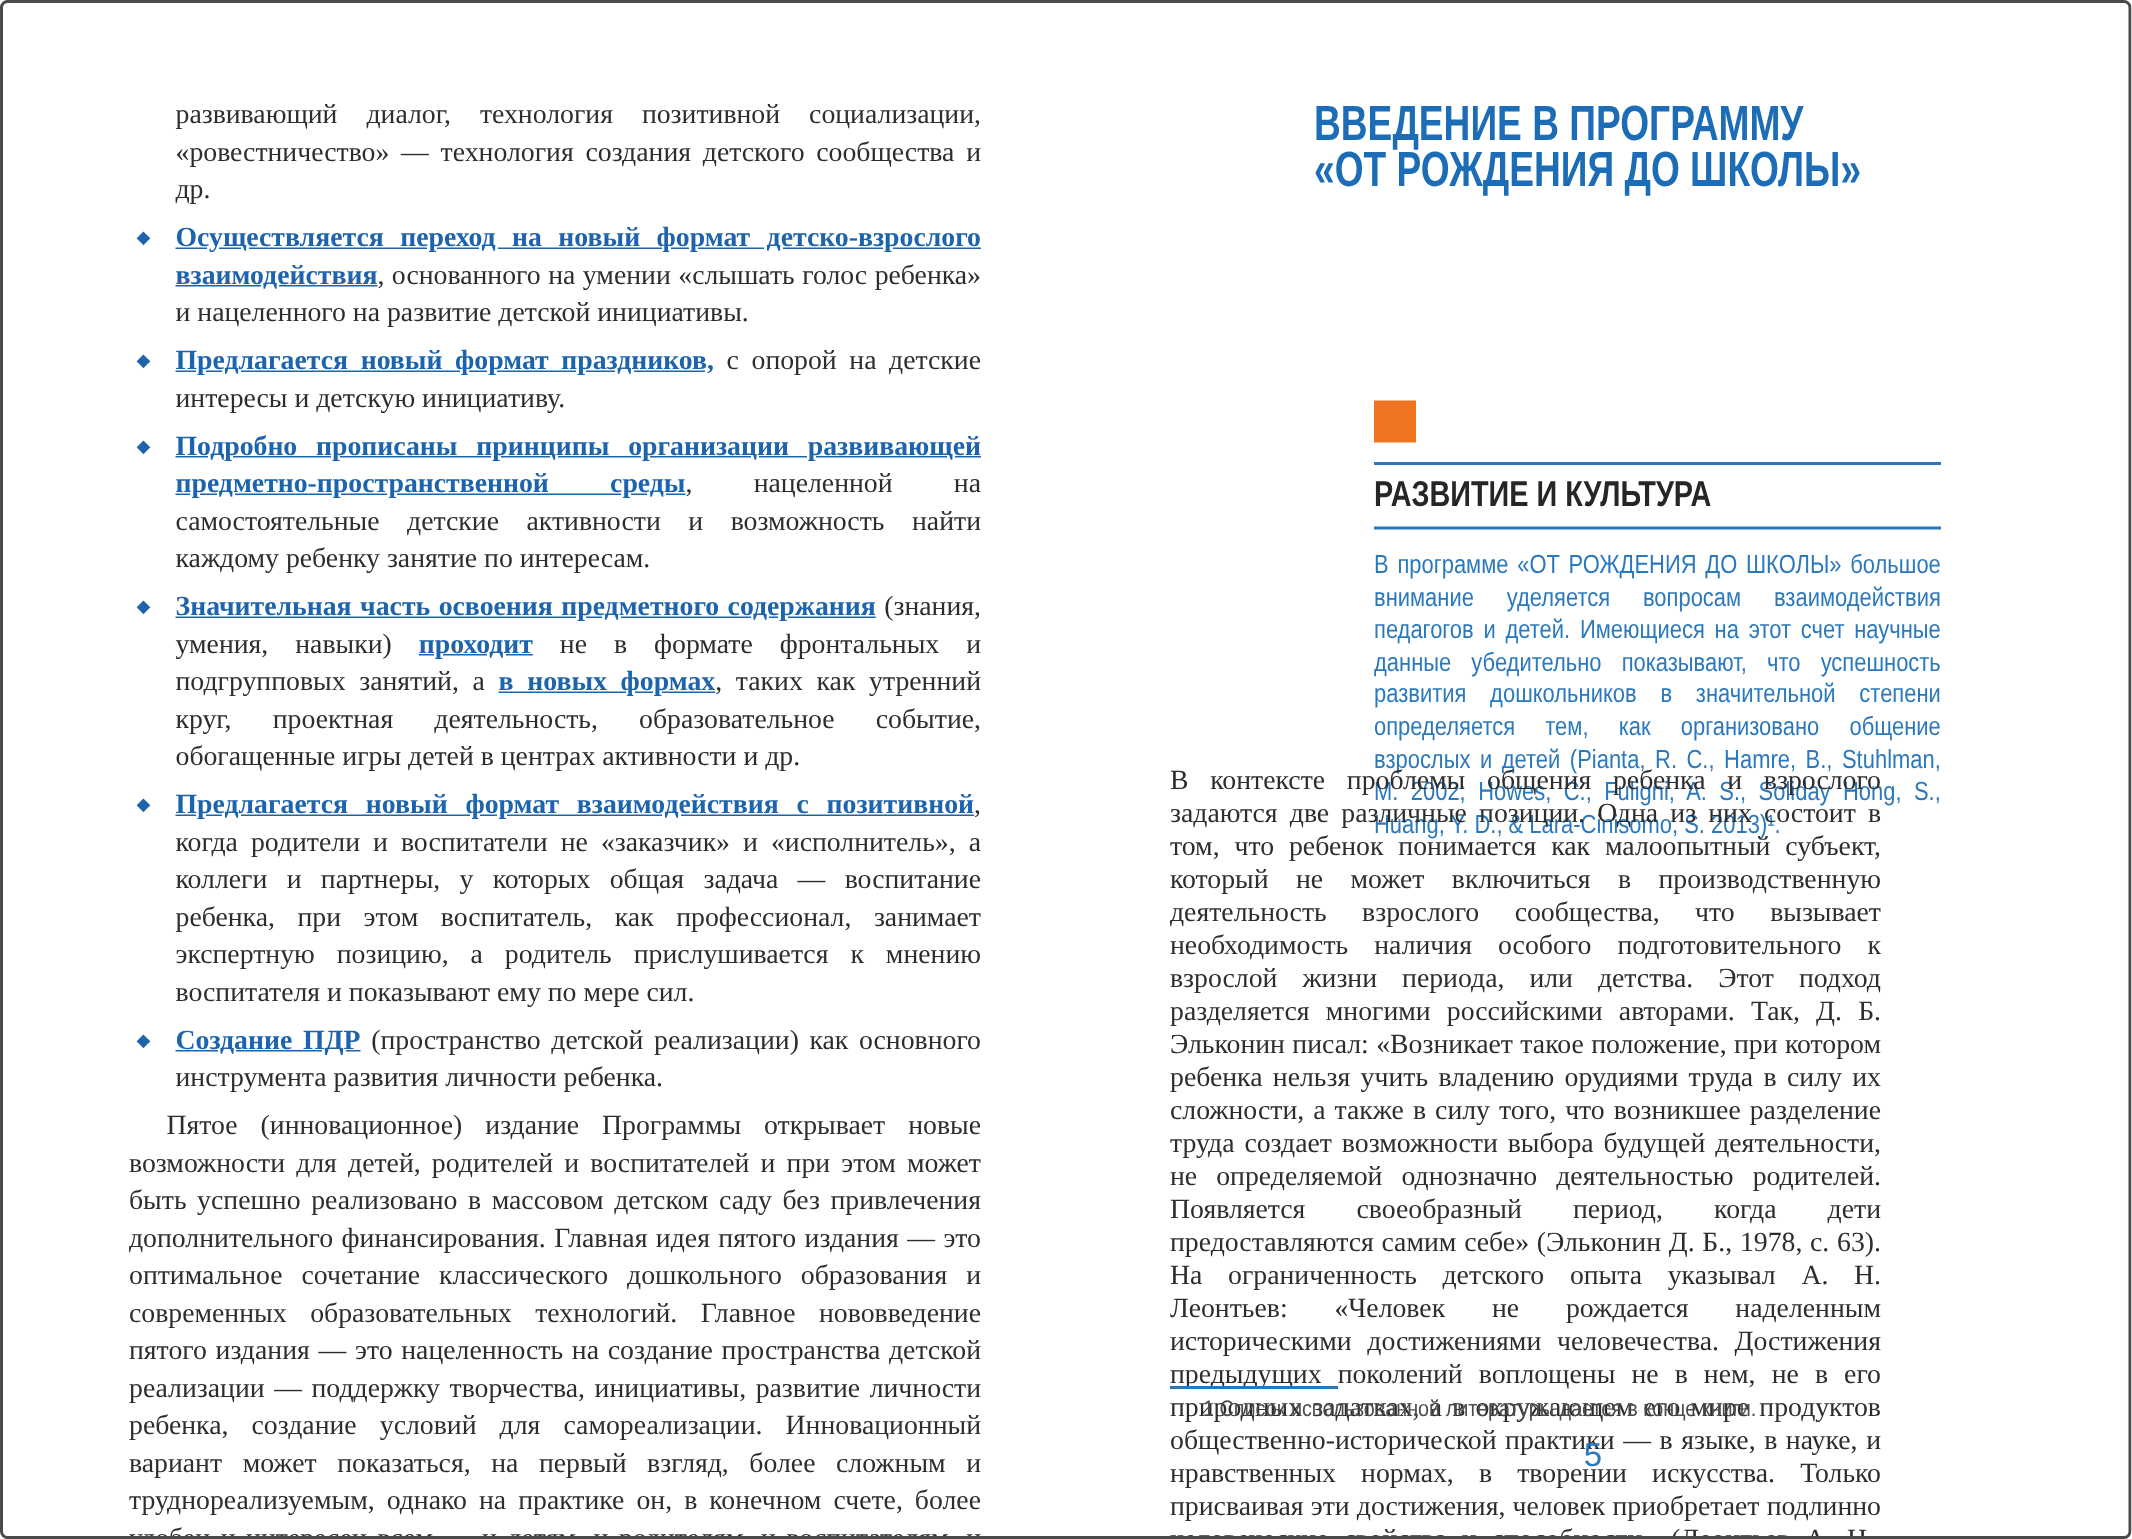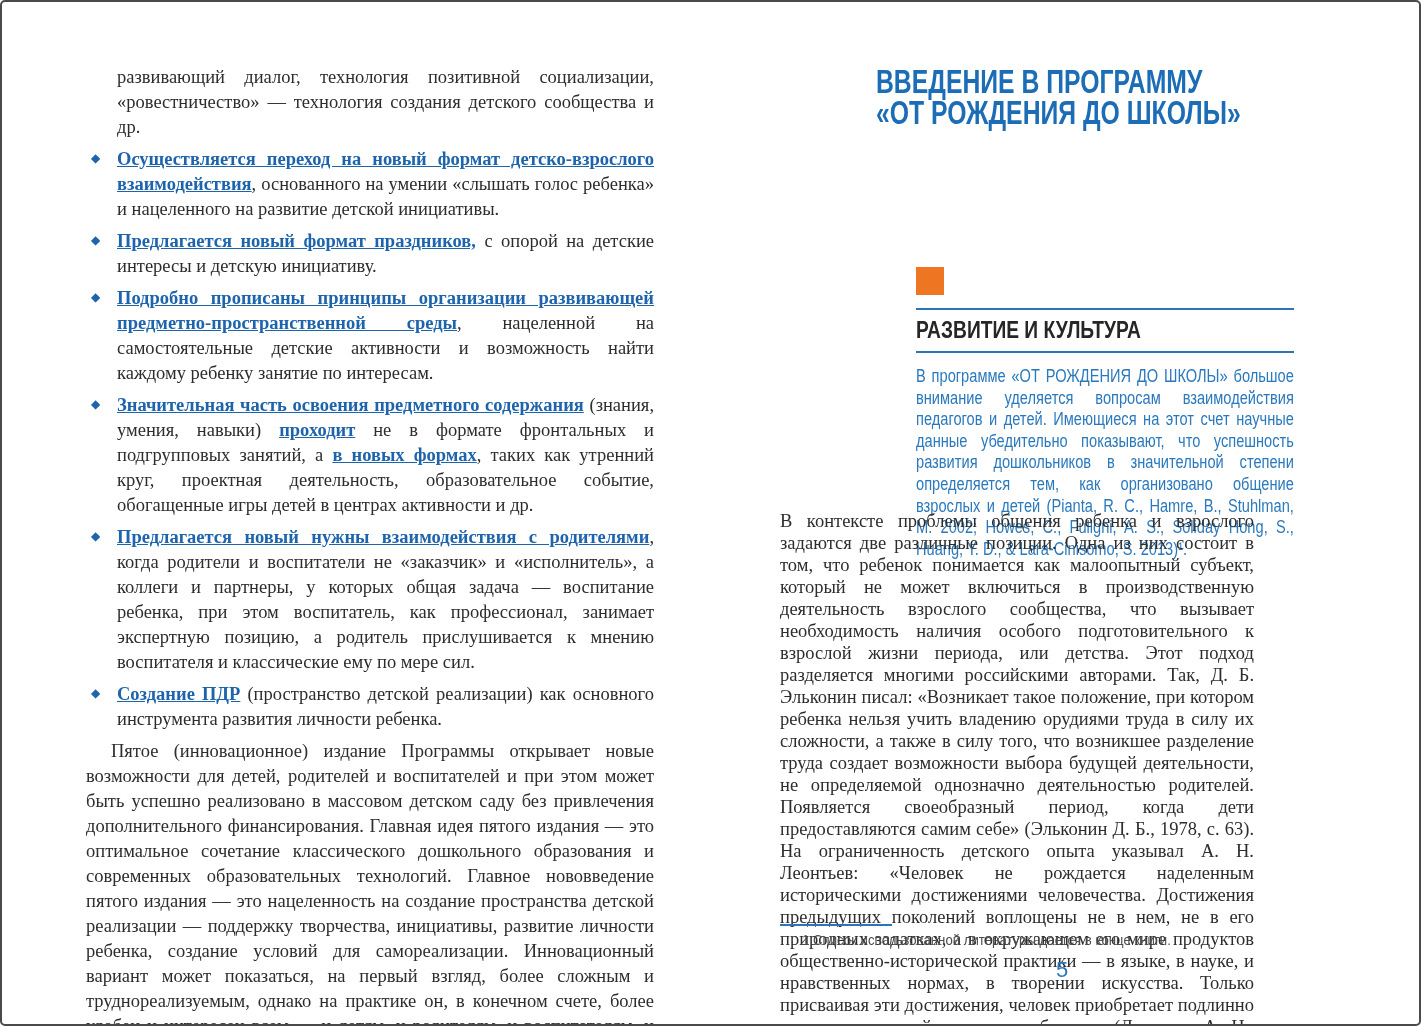--- a/index.html
+++ b/index.html
@@ -73,21 +73,21 @@
       <li>
         <span class="marker">◆</span>
         <span><span class="seg-blue">Подробно прописаны принципы организации развивающей предметно-пространственной среды</span><span>, нацеленной на самостоятельные детские активности и возможность найти каждому ребенку занятие по интересам.</span></span>
       </li>
       <li>
         <span class="marker">◆</span>
         <span><span class="seg-blue">Значительная часть освоения предметного содержания</span><span> (знания, умения, навыки) </span><span class="seg-blue">проходит</span><span> не в формате фронтальных и подгрупповых занятий, а </span><span class="seg-blue">в новых формах</span><span>, таких как утренний круг, проектная деятельность, образовательное событие, обогащенные игры детей в центрах активности и др.</span></span>
       </li>
       <li>
         <span class="marker">◆</span>
-        <span><span class="seg-blue">Предлагается новый нужны взаимодействия с родителями</span><span>, когда родители и воспитатели не «заказчик» и «исполнитель», а коллеги и партнеры, у которых общая задача — воспитание ребенка, при этом воспитатель, как профессионал, занимает экспертную позицию, а родитель прислушивается к мнению воспитателя и классические ему по мере сил.</span></span>
+        <span><span class="seg-blue">Предлагается новый формат взаимодействия с позитивной</span><span>, когда родители и воспитатели не «заказчик» и «исполнитель», а коллеги и партнеры, у которых общая задача — воспитание ребенка, при этом воспитатель, как профессионал, занимает экспертную позицию, а родитель прислушивается к мнению воспитателя и показывают ему по мере сил.</span></span>
       </li>
       <li>
         <span class="marker">◆</span>
         <span><span class="seg-blue">Создание ПДР</span><span> (пространство детской реализации) как основного инструмента развития личности ребенка.</span></span>
       </li>
     </ul>
     <p class="para">Пятое (инновационное) издание Программы открывает новые возможности для детей, родителей и воспитателей и при этом может быть успешно реализовано в массовом детском саду без привлечения дополнительного финансирования. Главная идея пятого издания — это оптимальное сочетание классического дошкольного образования и современных образовательных технологий. Главное нововведение пятого издания — это нацеленность на создание пространства детской реализации — поддержку творчества, инициативы, развитие личности ребенка, создание условий для самореализации. Инновационный вариант может показаться, на первый взгляд, более сложным и труднореализуемым, однако на практике он, в конечном счете, более удобен и интересен всем — и детям, и родителям, и воспитателям, и администрации.</p>
   </div>
 
   <h1 class="chapter-title">

